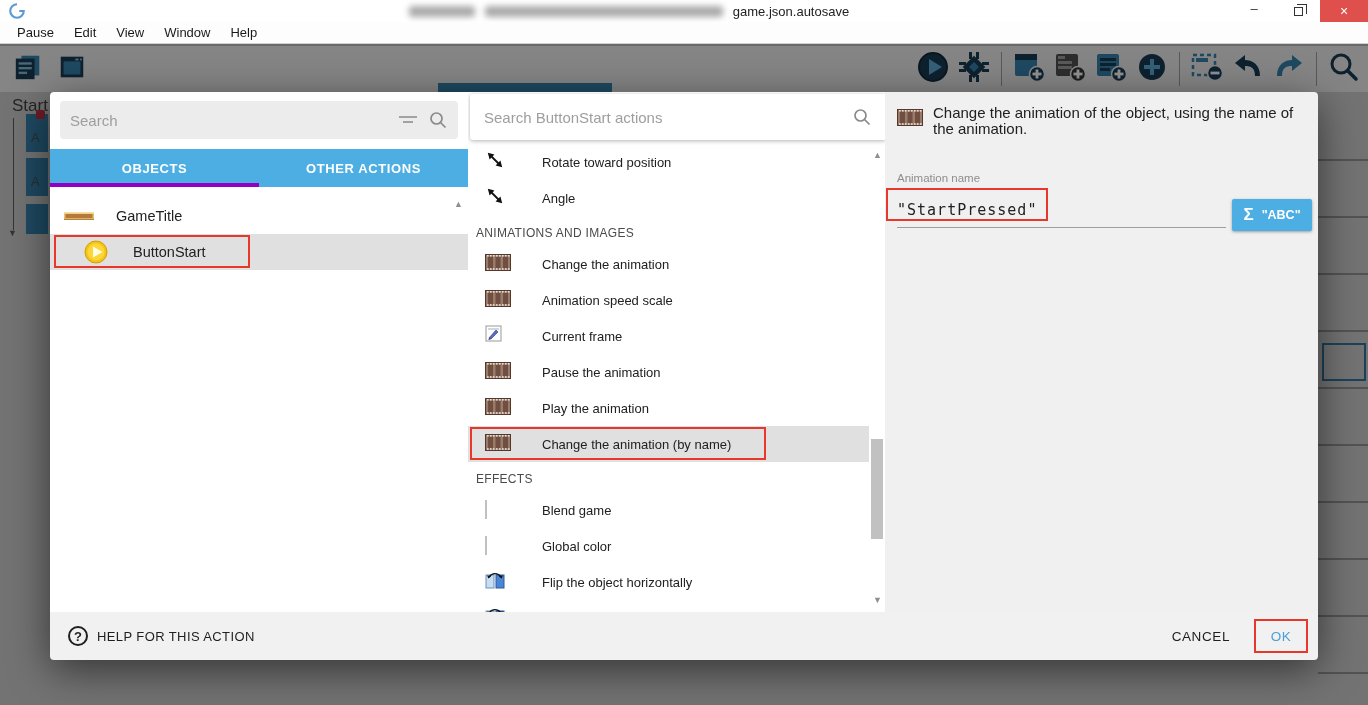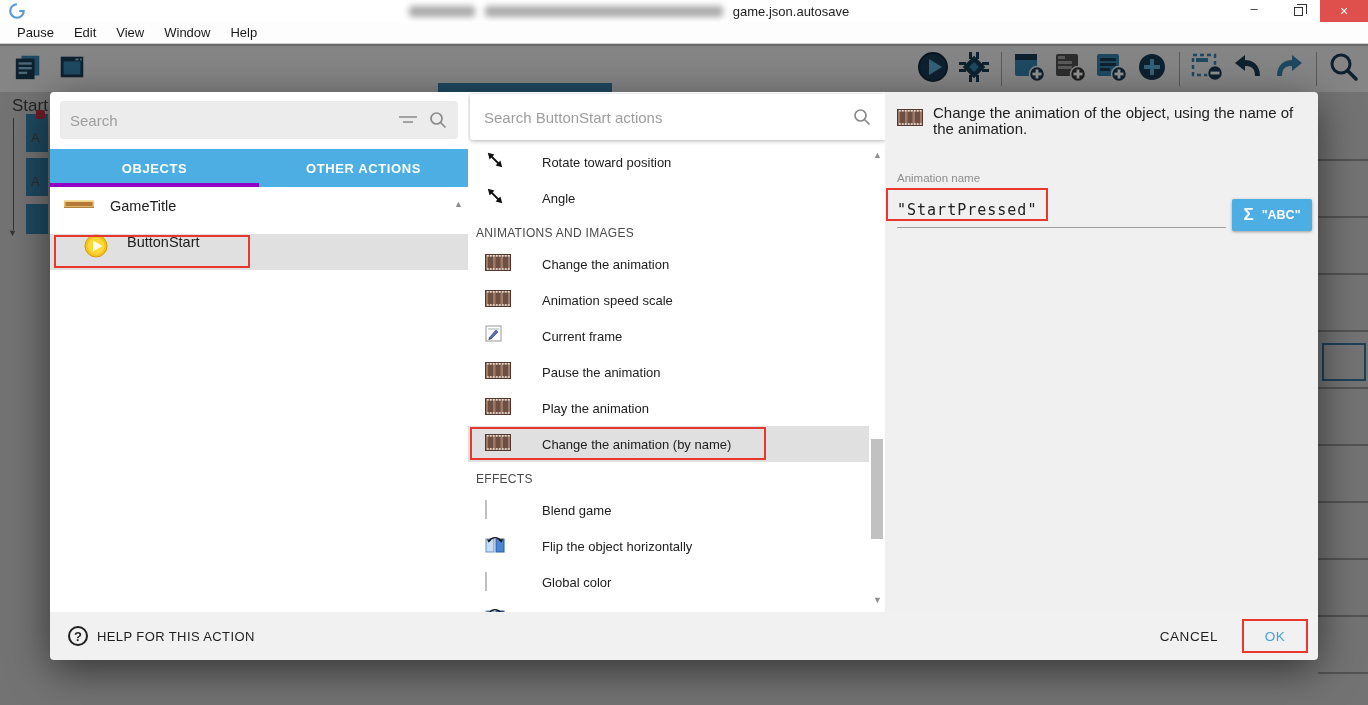--- a/index.html
+++ b/index.html
@@ -52,21 +52,21 @@
 
   
   .search-box-left { position:absolute; left:10px; right:10px; top:9px; height:38px; background:#ececec; border-radius:4px; display:flex; align-items:center; padding:0 10px; gap:10px; }
   .search-box-left input { flex:1; border:none; outline:none; background:transparent; font-size:15px; color:#333; font-family:"Liberation Sans",sans-serif; }
   .search-box-left input::placeholder { color:#9e9e9e; }
   .tabbar { position:absolute; left:0; right:0; top:57px; height:38px; background:#4daee3; display:flex; }
   .tab { flex:1; display:flex; align-items:center; justify-content:center; font-size:13px; font-weight:bold; color:#fff; letter-spacing:.6px; position:relative; }
   .tab .tab-underline { position:absolute; left:0; bottom:0; width:100%; height:4px; background:#9101c4; display:none; }
   .tab.active .tab-underline { display:block; }
   .objects-list { position:absolute; left:0; right:0; top:95px; bottom:0; padding-top:11px; }
-  .obj-row { position:relative; height:36px; display:flex; padding-left:14px; gap:16px; }
+  .obj-row { position:relative; height:36px; display:flex; align-items:center; padding-left:14px; gap:22px; }
   .obj-row.selected { background:#e0e0e0;padding-left:31px; }
   .obj-label { font-size:14.5px; color:#212121; }
   .hl-box { position:absolute; border:2px solid #e8382d; pointer-events:none; }
   .scroll-arrow { position:absolute; font-size:9px; color:#8f8f8f; }
 
   
   .search-card { position:absolute; left:2px; right:-1px; top:2px; height:46px; background:#fff; border-radius:3px; box-shadow:0 1px 4px rgba(0,0,0,0.3); display:flex; align-items:center; padding:0 14px; gap:10px; z-index:3; }
   .search-card input { flex:1; border:none; outline:none; font-size:15px; color:#333; font-family:"Liberation Sans",sans-serif; }
   .search-card input::placeholder { color:#9e9e9e; }
   .actions-list { position:absolute; left:0; right:16px; top:50px; bottom:0; padding-top:2px; overflow:hidden; }
@@ -87,21 +87,21 @@
   .expr-sigma { font-size:17px; font-weight:bold; }
   .expr-label { font-size:12.5px; font-weight:bold; }
 
   
   .dlg-footer { position:absolute; left:0; right:0; bottom:0; height:48px; background:#f1f1f1; border-radius:0 0 4px 4px; display:flex; align-items:center; padding:0 10px 0 18px; }
   .help-btn { display:flex; align-items:center; gap:9px; }
   .help-circle { width:20px; height:20px; border:2px solid #1f1f1f; border-radius:50%; display:flex; align-items:center; justify-content:center; font-size:13px; font-weight:bold; color:#1f1f1f; }
   .help-label { font-size:13px; color:#1f1f1f; letter-spacing:.4px; }
   .footer-right { margin-left:auto; display:flex; align-items:center; gap:18px; }
   .btn-cancel { font-size:13.5px; color:#1f1f1f; letter-spacing:.6px; padding:8px 6px; }
-  .btn-ok { position:relative; width:66px; height:34px; display:flex; align-items:center; justify-content:center; font-size:13.5px; color:#4a9fd8; letter-spacing:.6px; border:2px solid #e8382d; }
+  .btn-ok { position:relative; width:54px; height:34px; display:flex; align-items:center; justify-content:center; font-size:13.5px; color:#4a9fd8; letter-spacing:.6px; border:2px solid #e8382d; }
 
   .color-swatch { width:24px; height:16px; border:1px solid #c0c0c0;
      background:linear-gradient(125deg,#ff8a80 0%,#ffd180 18%,#ffff8d 36%,#b9f6ca 54%,#80d8ff 72%,#b388ff 88%,#ff80ab 100%); }
 </style>
 </head>
 <body>
 
 <div class="titlebar">
   <svg class="tb-logo" viewBox="0 0 20 20">
     <path d="M10 2.5 A7.5 7.5 0 1 0 17.5 10 L12.5 10" fill="none" stroke="#5b9bd5" stroke-width="2.4"></path>
@@ -500,35 +500,35 @@
           </div>
           <div class="act-section">EFFECTS</div>
           <div class="act-row">
             <span class="act-icon">
               <span><span class="color-swatch"></span></span>
             </span>
             <span class="act-label">Blend game</span>
           </div>
           <div class="act-row">
             <span class="act-icon">
+              <span><span class="color-swatch"></span></span>
+            </span>
+            <span class="act-label">Global color</span>
+          </div>
+          <div class="act-row">
+            <span class="act-icon">
               <span><svg width="20" height="19" viewBox="0 0 20 19">
                   <rect x="1" y="4" width="8" height="13" fill="#c7ddf2" stroke="#6b93c0"></rect>
                   <rect x="11" y="4" width="8" height="13" fill="#4b86d4" stroke="#2b5aa0"></rect>
                   <path d="M4 6 C7 1.5, 13 1.5, 16 6" stroke="#111" fill="none" stroke-width="1.4"></path>
                   <polygon points="16.8,7.6 13.8,5.4 17.8,4.2" fill="#111"></polygon>
                   <polygon points="3.2,7.6 6.2,5.4 2.2,4.2" fill="#111"></polygon>
                 </svg></span>
             </span>
             <span class="act-label">Flip the object horizontally</span>
-          </div>
-          <div class="act-row">
-            <span class="act-icon">
-              <span><span class="color-swatch"></span></span>
-            </span>
-            <span class="act-label">Global color</span>
           </div>
           <div class="act-row">
             <span class="act-icon">
               <span><svg width="20" height="19" viewBox="0 0 20 19">
                   <rect x="1" y="4" width="8" height="13" fill="#c7ddf2" stroke="#6b93c0"></rect>
                   <rect x="11" y="4" width="8" height="13" fill="#4b86d4" stroke="#2b5aa0"></rect>
                   <path d="M4 6 C7 1.5, 13 1.5, 16 6" stroke="#111" fill="none" stroke-width="1.4"></path>
                   <polygon points="16.8,7.6 13.8,5.4 17.8,4.2" fill="#111"></polygon>
                   <polygon points="3.2,7.6 6.2,5.4 2.2,4.2" fill="#111"></polygon>
                 </svg></span>

